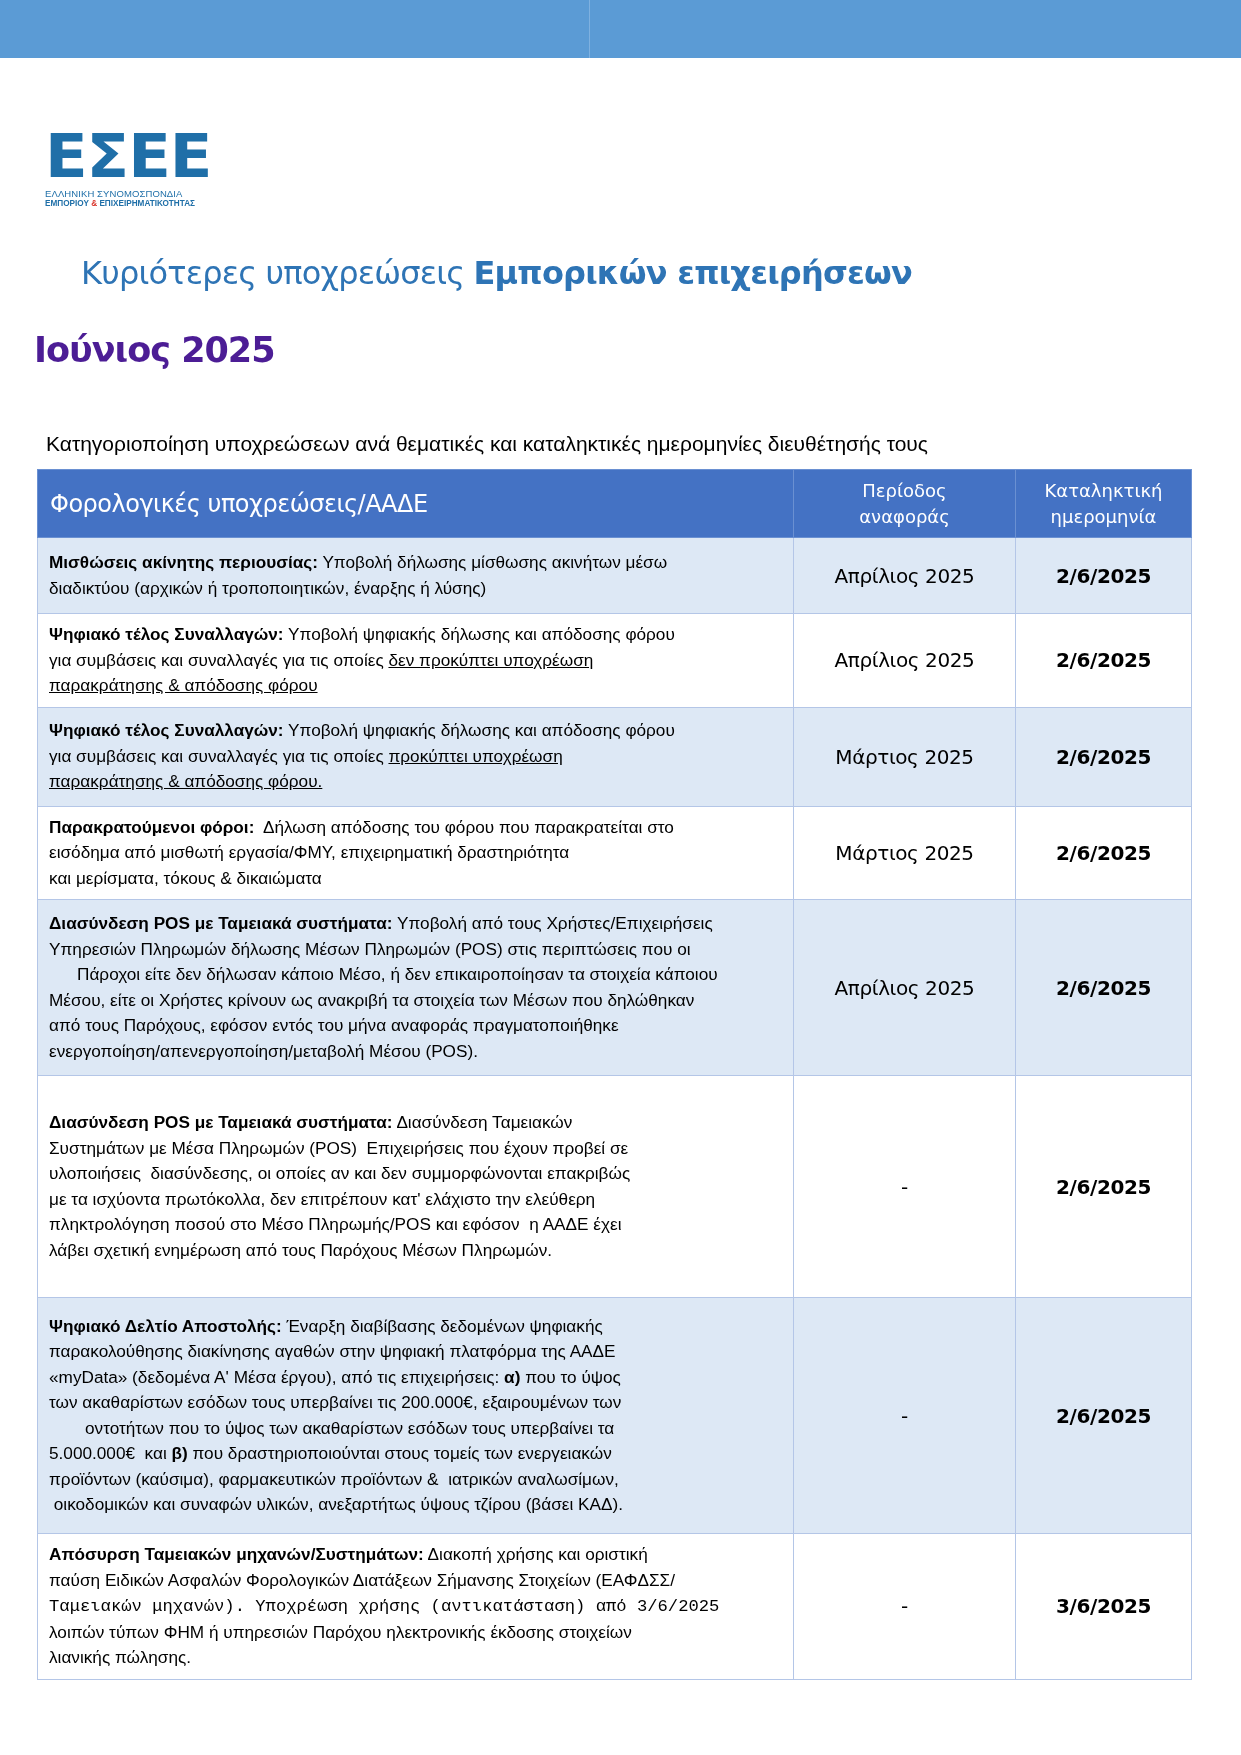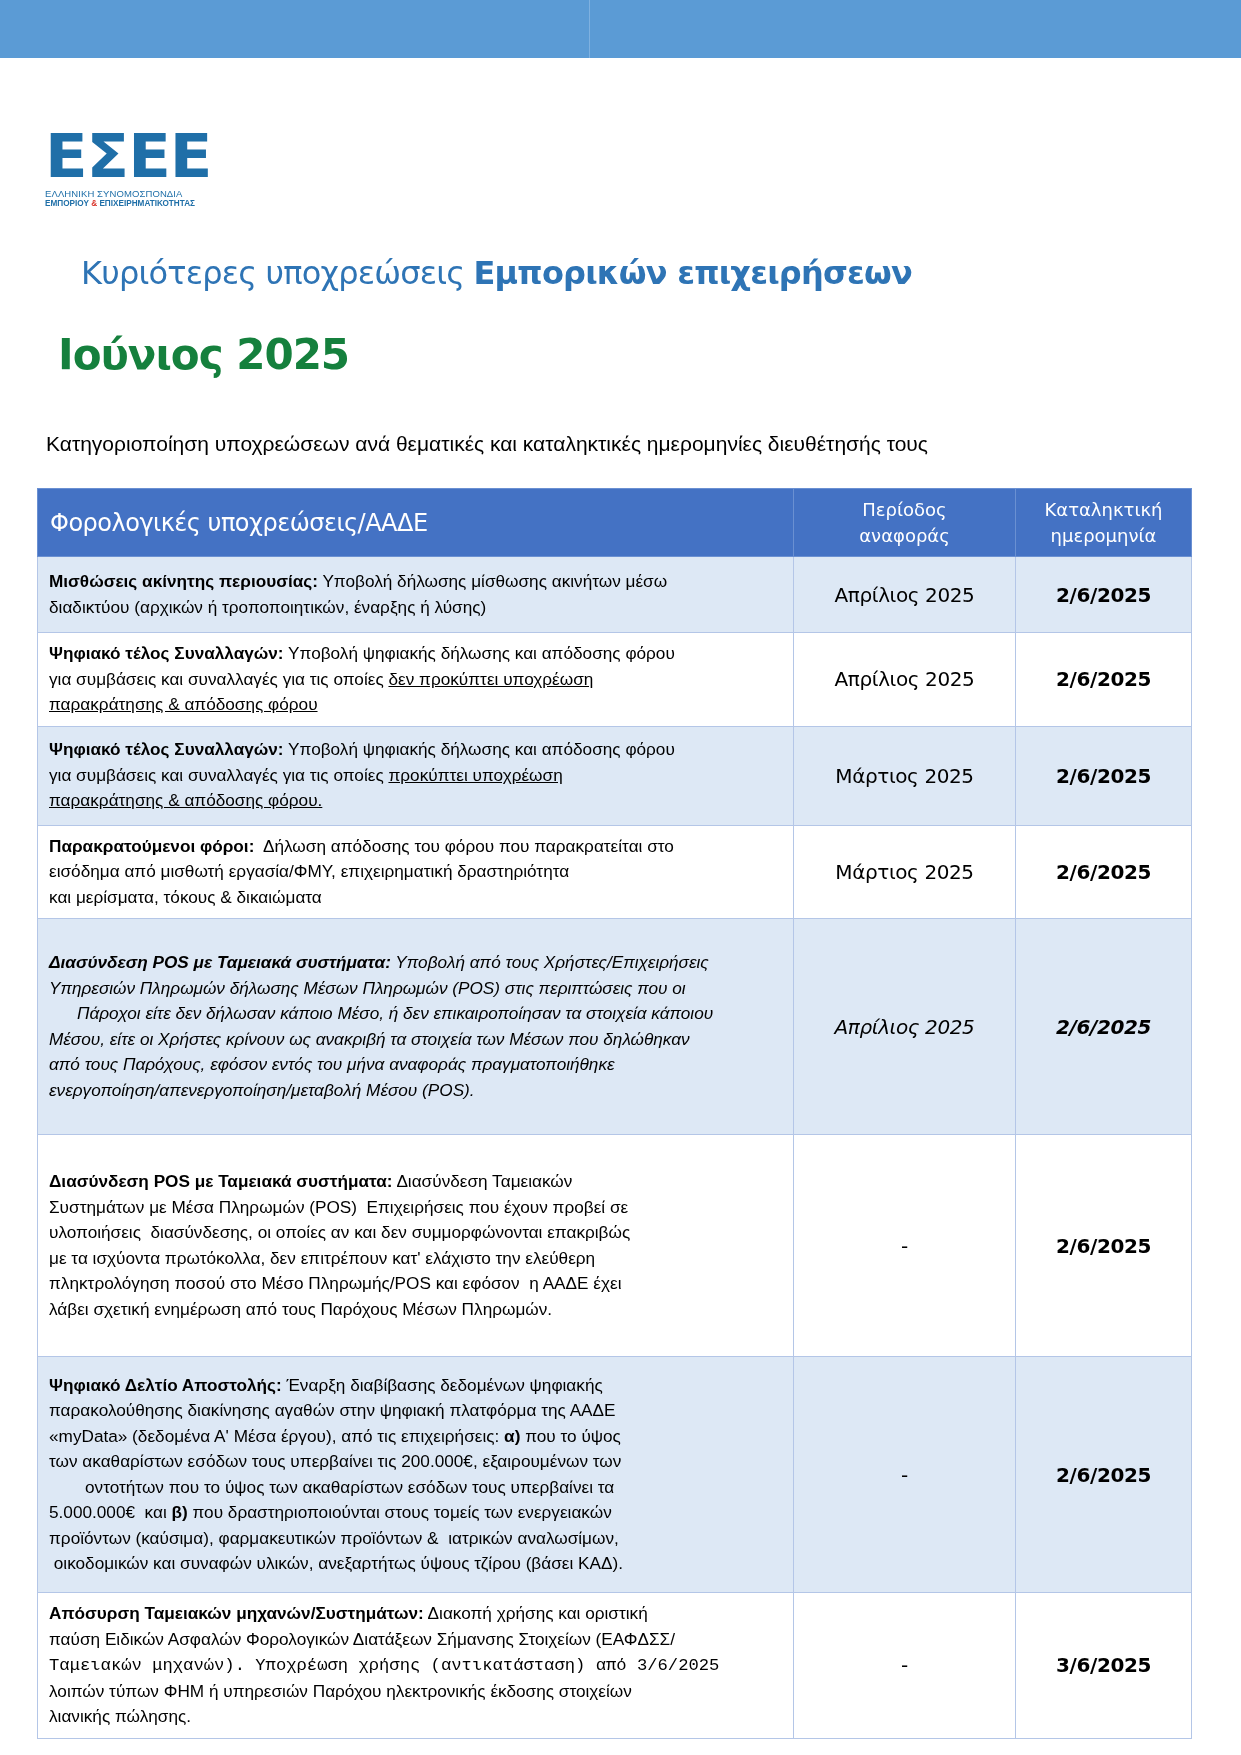--- a/index.html
+++ b/index.html
@@ -11,26 +11,26 @@
   .logo { position: absolute; left: 45px; top: 126px; width: 150px; }
   .logo .mark { font-family: "DejaVu Sans", sans-serif; font-weight: bold; font-size: 60px; line-height: 60px;
                 color: #1f6fa8; letter-spacing: -1px; transform: scaleX(1.04); transform-origin: left; }
   .logo .line1 { font-size: 9.5px; color: #1f6fa8; margin-top: 2px; letter-spacing: 0.1px; white-space: nowrap; }
   .logo .line2 { font-size: 8.2px; font-weight: bold; color: #1f6fa8; white-space: nowrap; }
   .logo .line2 .amp { color: #d9342b; }
 
   .title1 { position: absolute; left: 46px; top: 254px; font-size: 32px; color: #2e74b5; white-space: nowrap;
             font-family: "DejaVu Sans", sans-serif; letter-spacing: -0.8px; margin-left: 35px; }
   .title1 .bold { font-weight: bold; }
-  .title2 { position: absolute; left: 58px; top: 330px; font-size: 42px; font-weight: bold; color: #15803d;
+  .title2 { position: absolute; left: 34px; top: 330px; font-size: 35px; font-weight: bold; color: #4c1d95;
             font-family: "DejaVu Sans", sans-serif; letter-spacing: -1px; }
   .subtitle { position: absolute; left: 46px; top: 432px; font-size: 21px; color: #000; white-space: nowrap;
               font-family: "Liberation Sans", sans-serif; }
 
-  table.obl { position: absolute; left: 37px; top: 488px; width: 1154px; border-collapse: collapse; table-layout: fixed; }
+  table.obl { position: absolute; left: 37px; top: 469px; width: 1154px; border-collapse: collapse; table-layout: fixed; }
   table.obl col.c1 { width: 756px; }
   table.obl col.c2 { width: 222px; }
   table.obl col.c3 { width: 176px; }
   table.obl th { background: #4472c4; color: #fff; font-weight: normal; border: 1px solid #6a90d2; height: 67px; padding: 0; }
   table.obl th.h1 { text-align: left; padding-left: 12px; font-size: 24px; font-family: "DejaVu Sans", sans-serif; letter-spacing: -0.5px; }
   table.obl th.h2, table.obl th.h3 { font-size: 18px; line-height: 26px; text-align: center; font-family: "DejaVu Sans", sans-serif; }
   table.obl td { border: 1px solid #b4c6e7; vertical-align: middle; padding: 0; }
   table.obl tr.odd td { background: #dde8f5; }
   table.obl tr.even td { background: #ffffff; }
   td.desc { padding: 8px 10px 8px 11px !important; font-size: 17.2px; line-height: 25.5px; font-family: "Liberation Sans", sans-serif; }
@@ -100,21 +100,21 @@
       </tr>
       <tr class="even" style="height: 93px;">
         <td class="desc">
           <span class="desc-line"><span class="lbl">Παρακρατούμενοι φόροι:</span><span style="white-space: pre;">  Δήλωση απόδοσης του φόρου που παρακρατείται στο</span></span>
           <span class="desc-line"><span style="white-space: pre;">εισόδημα από μισθωτή εργασία/ΦΜΥ, επιχειρηματική δραστηριότητα</span></span>
           <span class="desc-line"><span style="white-space: pre;">και μερίσματα, τόκους &amp; δικαιώματα</span></span>
         </td>
         <td class="period">Μάρτιος 2025</td>
         <td class="deadline">2/6/2025</td>
       </tr>
-      <tr class="odd" style="height: 216px; font-style: italic;">
+      <tr class="odd" style="height: 176px;">
         <td class="desc">
           <span class="desc-line"><span class="lbl">Διασύνδεση POS με Ταμειακά συστήματα:</span><span style="white-space: pre;"> Υποβολή από τους Χρήστες/Επιχειρήσεις</span></span>
           <span class="desc-line"><span style="white-space: pre;">Υπηρεσιών Πληρωμών δήλωσης Μέσων Πληρωμών (POS) στις περιπτώσεις που οι</span></span>
           <span class="desc-line"><span style="white-space: pre; margin-left: 28px;">Πάροχοι είτε δεν δήλωσαν κάποιο Μέσο, ή δεν επικαιροποίησαν τα στοιχεία κάποιου</span></span>
           <span class="desc-line"><span style="white-space: pre;">Μέσου, είτε οι Χρήστες κρίνουν ως ανακριβή τα στοιχεία των Μέσων που δηλώθηκαν</span></span>
           <span class="desc-line"><span style="white-space: pre;">από τους Παρόχους, εφόσον εντός του μήνα αναφοράς πραγματοποιήθηκε</span></span>
           <span class="desc-line"><span style="white-space: pre;">ενεργοποίηση/απενεργοποίηση/μεταβολή Μέσου (POS).</span></span>
         </td>
         <td class="period">Απρίλιος 2025</td>
         <td class="deadline">2/6/2025</td>

